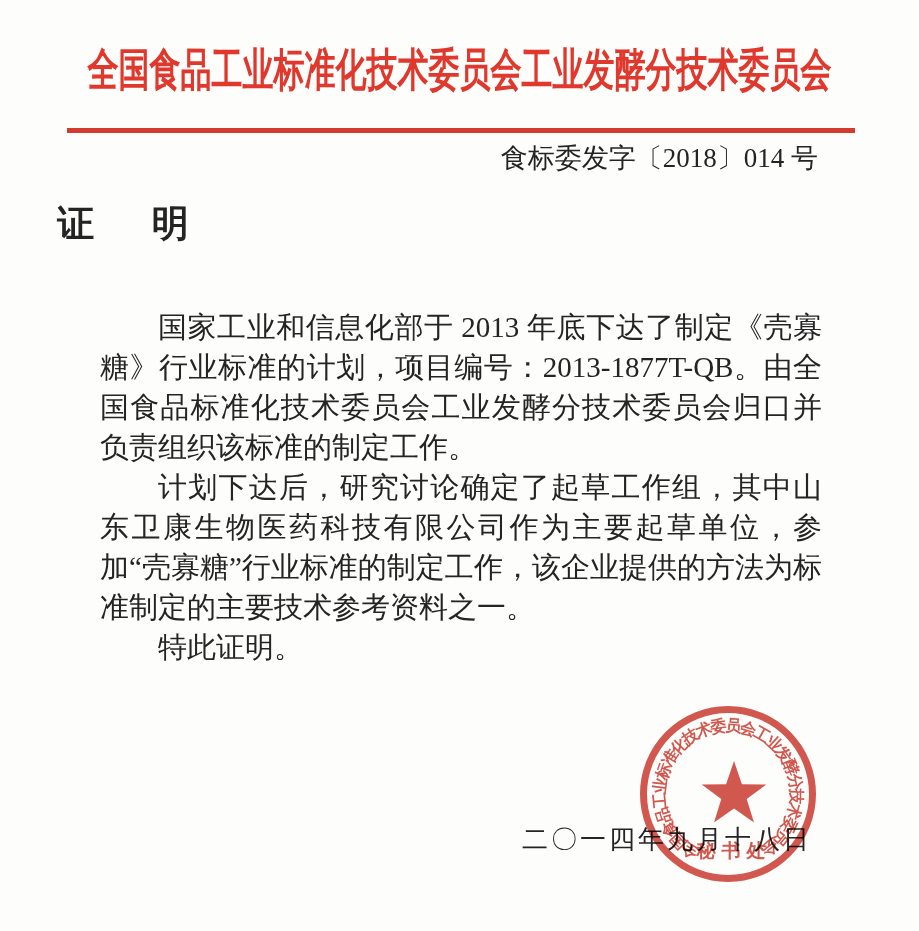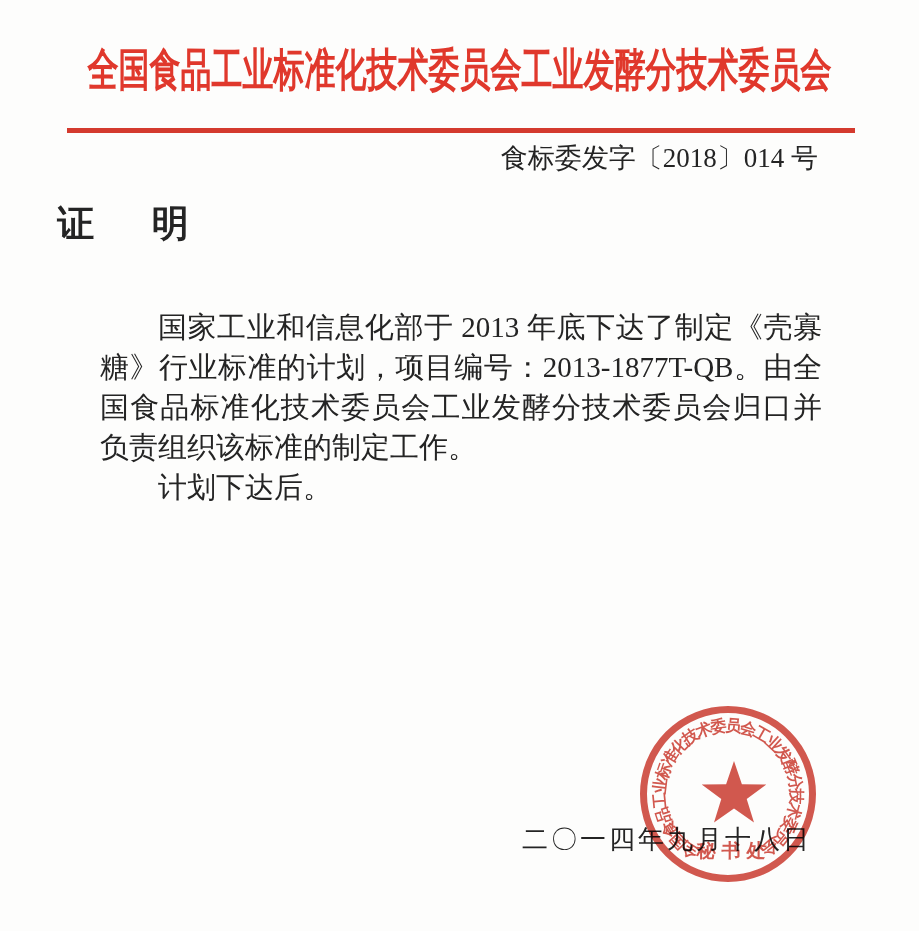--- a/index.html
+++ b/index.html
@@ -108,21 +108,22 @@
   <div class="org-name">全国食品工业标准化技术委员会工业发酵分技术委员会</div>
 
   <div class="red-rule"></div>
 
   <div class="doc-number">食标委发字〔2018〕014 号</div>
 
   <div class="letter-title">证明</div>
 
   <div class="letter-body">
     <p>国家工业和信息化部于 2013 年底下达了制定《壳寡糖》行业标准的计划，项目编号：2013-1877T-QB。由全国食品标准化技术委员会工业发酵分技术委员会归口并负责组织该标准的制定工作。</p>
-    <p>计划下达后。</p>
+    <p>计划下达后，研究讨论确定了起草工作组，其中山东卫康生物医药科技有限公司作为主要起草单位，参加“壳寡糖”行业标准的制定工作，该企业提供的方法为标准制定的主要技术参考资料之一。</p>
+    <p>特此证明。</p>
   </div>
 
   <div class="date-line">二〇一四年九月十八日</div>
 
   <div class="seal">
     <svg viewBox="0 0 190 190" xmlns="http://www.w3.org/2000/svg">
       <defs>
         <path id="sealArc" d="M 66.4 151.1 A 63 63 0 1 1 123.6 151.1" fill="none"></path>
       </defs>
       <circle cx="95" cy="95" r="84.5" fill="none" stroke="#cc3b30" stroke-width="7"></circle>

